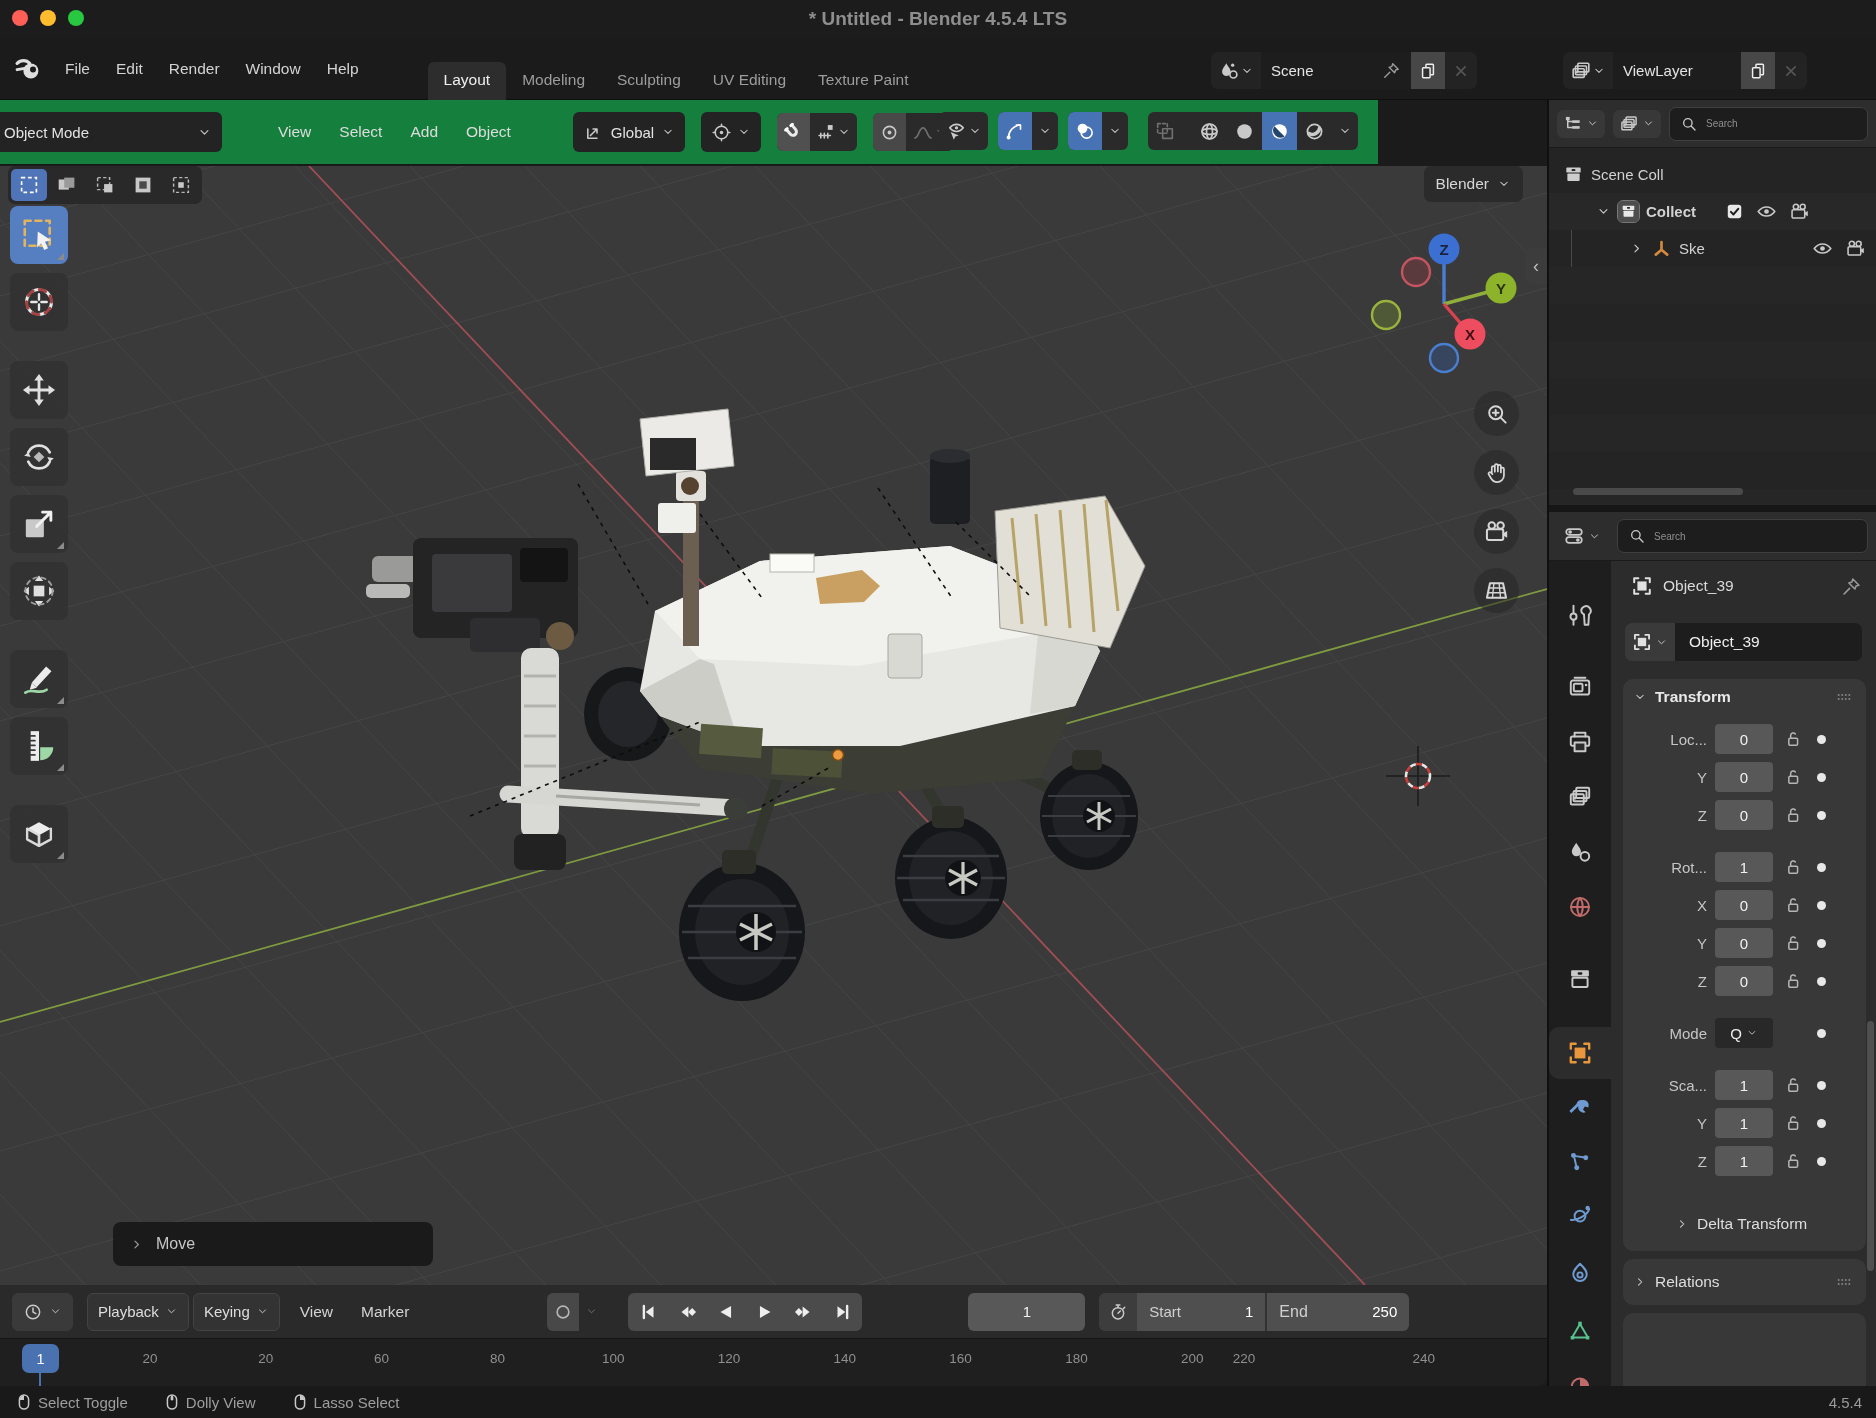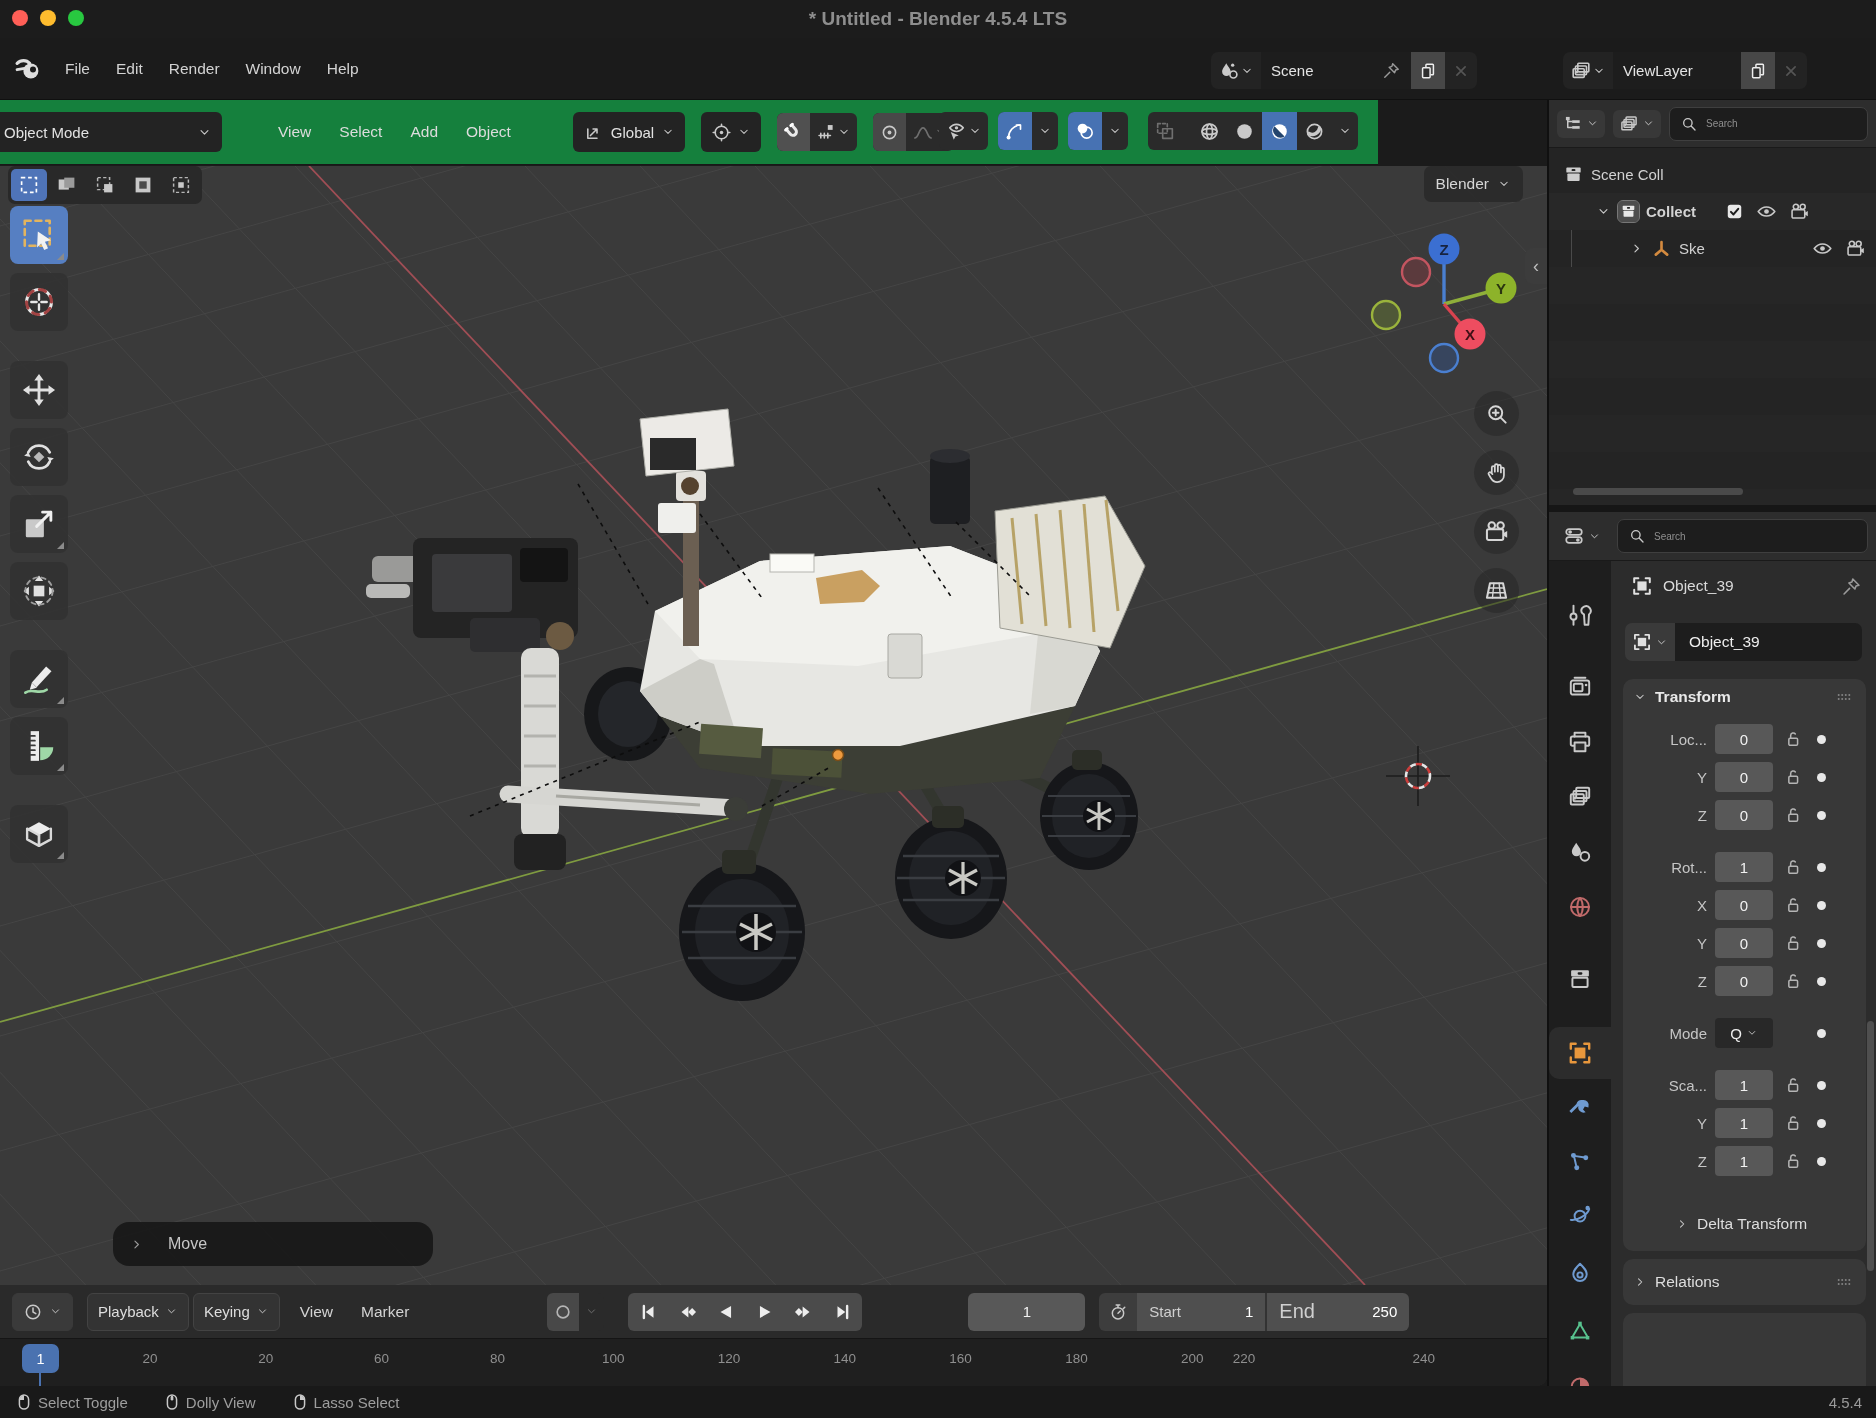--- a/index.html
+++ b/index.html
@@ -41,21 +41,21 @@
   .selmode.active{background:#4f74b8;}
   #optionsbtn{right:24px;top:0px;height:36px;background:rgba(42,42,42,.92);border-radius:7px;color:#d6d6d6;font-size:15.5px;display:flex;align-items:center;padding:0 12px;gap:8px;}
   #lefttools{left:10px;top:40px;display:flex;flex-direction:column;gap:9px;}
   .tbtn{width:58px;height:58px;background:rgba(50,50,50,.92);border-radius:8px;display:flex;align-items:center;justify-content:center;position:relative;}
   .tbtn.active{background:#567fc2;}
   .tbtn .corner{position:absolute;right:4px;bottom:4px;width:0;height:0;border-left:7px solid transparent;border-bottom:7px solid #8b8b8b;}
   .tgap{height:12px;}
   #navbtns{right:28px;top:225px;display:flex;flex-direction:column;gap:14px;}
   .navbtn{width:45px;height:45px;border-radius:50%;background:rgba(35,35,35,.5);display:flex;align-items:center;justify-content:center;}
   #sidebar-tab{right:0;top:82px;width:22px;height:36px;background:#3c3c3c;border-radius:8px 0 0 8px;color:#bdbdbd;display:flex;align-items:center;justify-content:center;font-size:18px;}
-  #movepanel{left:113px;top:1056px;width:320px;height:44px;background:rgba(24,24,24,.92);border-radius:16px;display:flex;align-items:center;color:#c6c6c6;font-size:16px;gap:24px;padding:0 16px;}
+  #movepanel{left:113px;top:1056px;width:320px;height:44px;background:rgba(24,24,24,.92);border-radius:8px;display:flex;align-items:center;color:#c6c6c6;font-size:16px;gap:12px;padding:0 16px;}
   
   #rdivider{left:1547px;top:100px;width:2px;height:1286px;background:#101010;}
   #outliner{left:1549px;top:100px;width:327px;height:405px;background:#242424;}
   #outliner-header{height:48px;display:flex;align-items:center;gap:8px;padding:0 8px;background:#2d2d2d;border-bottom:1px solid #1a1a1a;}
   .searchbox{flex:1;display:flex;align-items:center;gap:8px;background:#1d1d1d;border:1px solid #3f3f3f;border-radius:7px;height:34px;padding:0 10px;color:#8f8f8f;font-size:10px;}
   .ol-row{position:relative;height:37px;display:flex;align-items:center;font-size:15px;color:#d2d2d2;}
   .ol-stripe{position:absolute;left:0;width:327px;height:37px;background:#282828;}
   .ol-scroll{position:absolute;left:24px;bottom:10px;width:170px;height:7px;border-radius:4px;background:#4a4a4a;}
   #splitter{left:1549px;top:505px;width:327px;height:7px;background:#161616;}
   #properties{left:1549px;top:512px;width:327px;height:874px;background:#2c2c2c;}
@@ -108,20 +108,27 @@
             <path d="M2.5 7.5C5.5 4.5 10 4.5 12.5 7.5" stroke="#dedede" stroke-width="2.6"></path>
             <path d="M2.5 12.5l6-1" stroke="#dedede" stroke-width="2.4"></path>
           </svg>
         </span>
       <div id="topmenus" class="row">
           <div class="menu-item">File</div>
           <div class="menu-item">Edit</div>
           <div class="menu-item">Render</div>
           <div class="menu-item">Window</div>
           <div class="menu-item">Help</div>
+        </div>
+      <div id="wtabs" class="row" style="margin-left:56px;align-self:flex-end;">
+          <div class="wtab active">Layout</div>
+          <div class="wtab">Modeling</div>
+          <div class="wtab">Sculpting</div>
+          <div class="wtab">UV Editing</div>
+          <div class="wtab">Texture Paint</div>
         </div>
     </div>
     <div class="idblock" style="left:1211px;">
       <div class="seg">
         <span class="ic" style="width:22px;height:22px;">
             <svg viewBox="0 0 24 24" fill="none" stroke="currentColor" stroke-width="1.8" stroke-linecap="round" stroke-linejoin="round">
               <path d="M9 3.5C6.5 8 4.5 10 4.5 12.7a4.7 4.7 0 009.4 0C13.9 10 11.5 8 9 3.5z" fill="currentColor" stroke="none"></path>
               <circle cx="16.8" cy="15.8" r="3.8"></circle>
               <circle cx="16" cy="5.6" r="1.8" fill="currentColor" stroke="none"></circle>
             </svg>
@@ -1415,21 +1422,21 @@
                 <circle cx="12" cy="13.6" r="6.8"></circle>
                 <path d="M9.8 3.5h4.4M12 3.5v3.2M18.3 8.2l1.8-1.8M12 13.6l2.8-2.8"></path>
               </svg>
             </span>
         </div>
         <div class="row" style="width:130px;height:38px;background:#4f4f4f;padding:0 12px;justify-content:space-between;border-right:2px solid #333;">
           <span style="color:#d0d0d0;font-size:15px;">Start</span>
           <span style="color:#fff;font-size:15px;">1</span>
         </div>
         <div class="row" style="width:142px;height:38px;background:#4f4f4f;padding:0 12px;justify-content:space-between;">
-          <span style="color:#d0d0d0;font-size:20px;">End</span>
+          <span style="color:#d0d0d0;font-size:16px;">End</span>
           <span style="color:#fff;font-size:15px;">250</span>
         </div>
       </div>
     </div>
     <div id="ruler">
       <div id="framebadge">
           <span>1</span>
         </div>
       <div id="playhead"></div>
     <div class="tick" style="left: 150px;">20</div>

